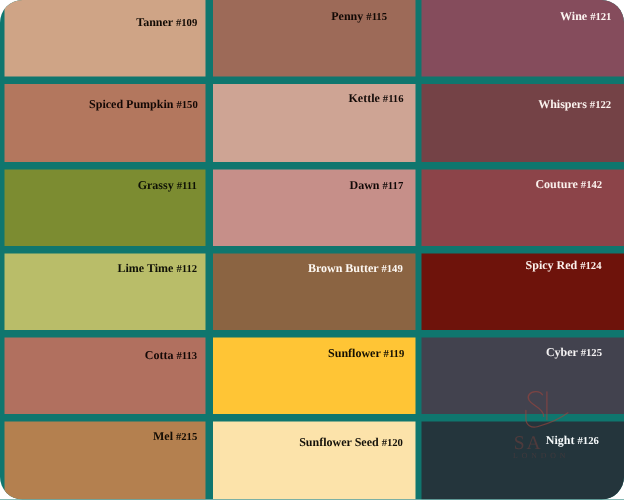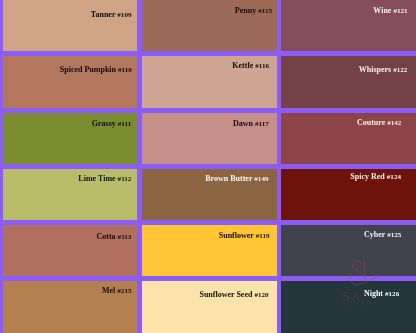--- a/index.html
+++ b/index.html
@@ -1,39 +1,39 @@
 <!DOCTYPE html>
 <html><head>
 <meta charset="utf-8">
 <style>
   html,body{margin:0;padding:0;}
   body{width:416px;height:333px;overflow:hidden;background:#ffffff;
        font-family:"Liberation Serif",serif;}
-  #page{position:relative;width:416px;height:333px;background:#8b5cf6;overflow:hidden;}
+  #page{position:relative;width:416px;height:333px;background:#0f766e;overflow:hidden;border-radius:15px;}
   .swatch{position:absolute;box-sizing:border-box;}
   .label{position:absolute;font-weight:bold;font-size:8px;white-space:nowrap;line-height:8px;}
   .label .num{font-size:7.1px;}
   .wm{position:absolute;left:342px;top:255px;pointer-events:none;}
   .wm-mono{stroke:#a0453c;stroke-width:0.85;opacity:.6;}
   .wm-brand{font-family:"Liberation Serif",serif;font-size:13px;fill:#a0453c;opacity:.34;letter-spacing:1.2px;}
   .wm-tag{font-family:"Liberation Serif",serif;font-size:5.2px;fill:#a0453c;opacity:.22;letter-spacing:2.6px;}
 </style>
 </head>
 <body>
 
 <div id="page">
   <div id="swatches">
       <div class="swatch" style="left: 3px; top: 0px; width: 134px; height: 51.3px; background: rgb(207, 164, 134);"></div>
       <div class="label" style="color: rgb(17, 10, 4); right: 284.5px; top: 10.7px;">Tanner <span class="num">#109</span></div>
       <div class="swatch" style="left: 141.5px; top: 0px; width: 135px; height: 51.3px; background: rgb(157, 106, 88);"></div>
-      <div class="label" style="color: rgb(18, 9, 5); right: 144px; top: 7px;">Penny <span class="num">#115</span></div>
+      <div class="label" style="color: rgb(18, 9, 5); right: 158px; top: 7px;">Penny <span class="num">#115</span></div>
       <div class="swatch" style="left: 280.5px; top: 0px; width: 135.5px; height: 51.3px; background: rgb(133, 76, 92);"></div>
       <div class="label" style="color: rgb(253, 246, 242); right: 8.4px; top: 7.4px;">Wine <span class="num">#121</span></div>
       <div class="swatch" style="left: 3px; top: 56.3px; width: 134px; height: 51.3px; background: rgb(179, 119, 94);"></div>
-      <div class="label" style="color: rgb(19, 8, 5); right: 284.2px; top: 66.1px;">Spiced Pumpkin <span class="num">#110</span></div>
+      <div class="label" style="color: rgb(19, 8, 5); right: 284.2px; top: 66.1px;">Spiced Pumpkin <span class="num">#150</span></div>
       <div class="swatch" style="left: 141.5px; top: 56.3px; width: 135px; height: 51.3px; background: rgb(206, 164, 148);"></div>
       <div class="label" style="color: rgb(20, 11, 8); right: 147px; top: 61.9px;">Kettle <span class="num">#116</span></div>
       <div class="swatch" style="left: 280.5px; top: 56.3px; width: 135.5px; height: 51.3px; background: rgb(116, 66, 70);"></div>
       <div class="label" style="color: rgb(251, 243, 239); right: 8.6px; top: 66.1px;">Whispers <span class="num">#122</span></div>
       <div class="swatch" style="left: 3px; top: 112.6px; width: 134px; height: 51.3px; background: rgb(124, 140, 49);"></div>
       <div class="label" style="color: rgb(14, 17, 5); right: 284.8px; top: 119.5px;">Grassy <span class="num">#111</span></div>
       <div class="swatch" style="left: 141.5px; top: 112.6px; width: 135px; height: 51.3px; background: rgb(198, 143, 137);"></div>
       <div class="label" style="color: rgb(19, 10, 9); right: 147.2px; top: 119.5px;">Dawn <span class="num">#117</span></div>
       <div class="swatch" style="left: 280.5px; top: 112.6px; width: 135.5px; height: 51.3px; background: rgb(140, 68, 73);"></div>
       <div class="label" style="color: rgb(250, 240, 236); right: 14.6px; top: 118.5px;">Couture <span class="num">#142</span></div>

